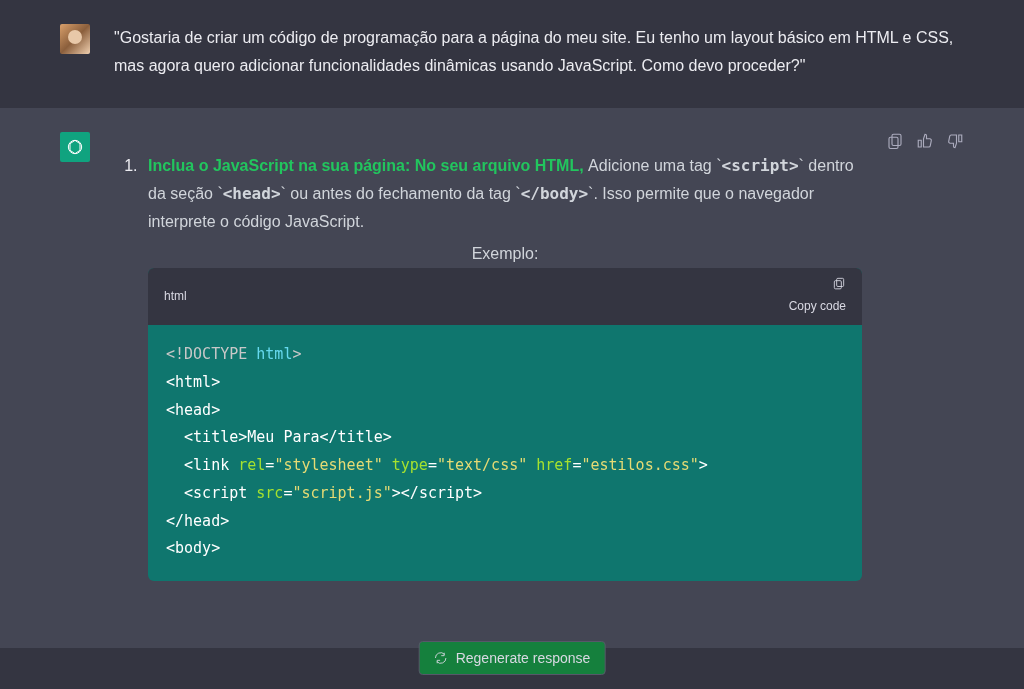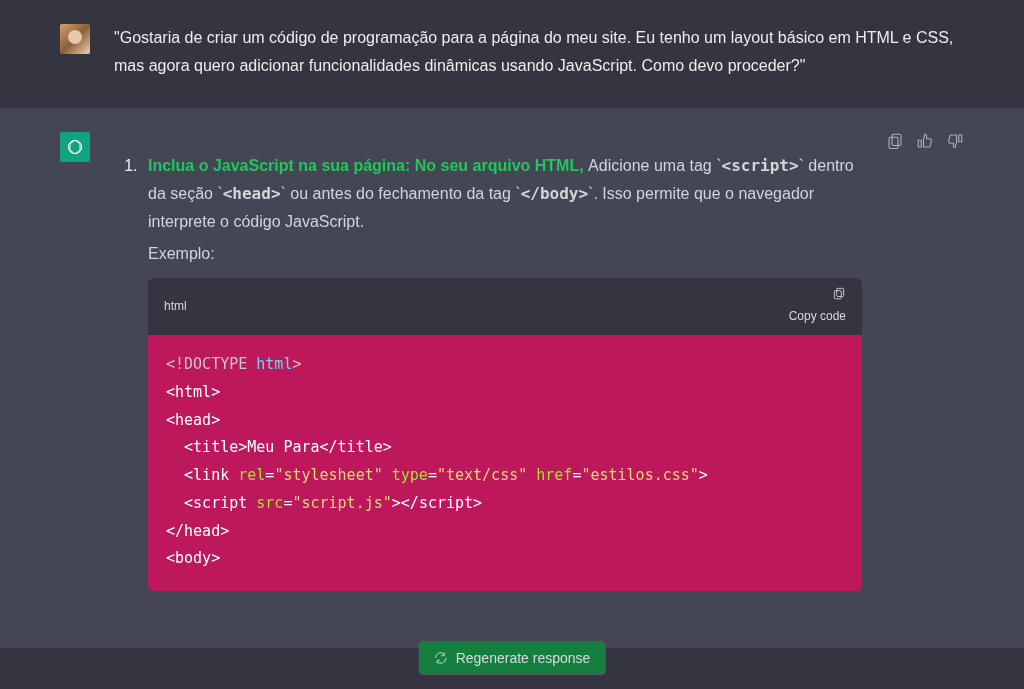--- a/index.html
+++ b/index.html
@@ -63,27 +63,26 @@
 
   ol { padding-left: 28px; margin-top: 20px; }
   ol li { padding-left: 6px; margin-bottom: 8px; }
   ol li .li-body { color: #d1d5db; }
   .strong { color: #22c55e; font-weight: 600; }
   .inline-code {
     font-family: ui-monospace, Menlo, Consolas, monospace;
   }
   .inline-code .kw { font-weight: 700; text-align: center; }
 
-  .example-label { margin-top: 4px; color: #d1d5db; }
+  .example-label { margin-top: 4px; color: #d1d5db; text-align: center; }
 
   .codeblock {
-    margin-top: 10px;
     border-radius: 6px;
     overflow: hidden;
-    background: #be185d;
+    background: #0f766e;
   }
   .codeblock-header {
     background: #343541;
     display: flex;
     justify-content: space-between;
     align-items: center;
     padding: 8px 16px;
     font-size: 12px;
     color: #d9d9e3;
   }

